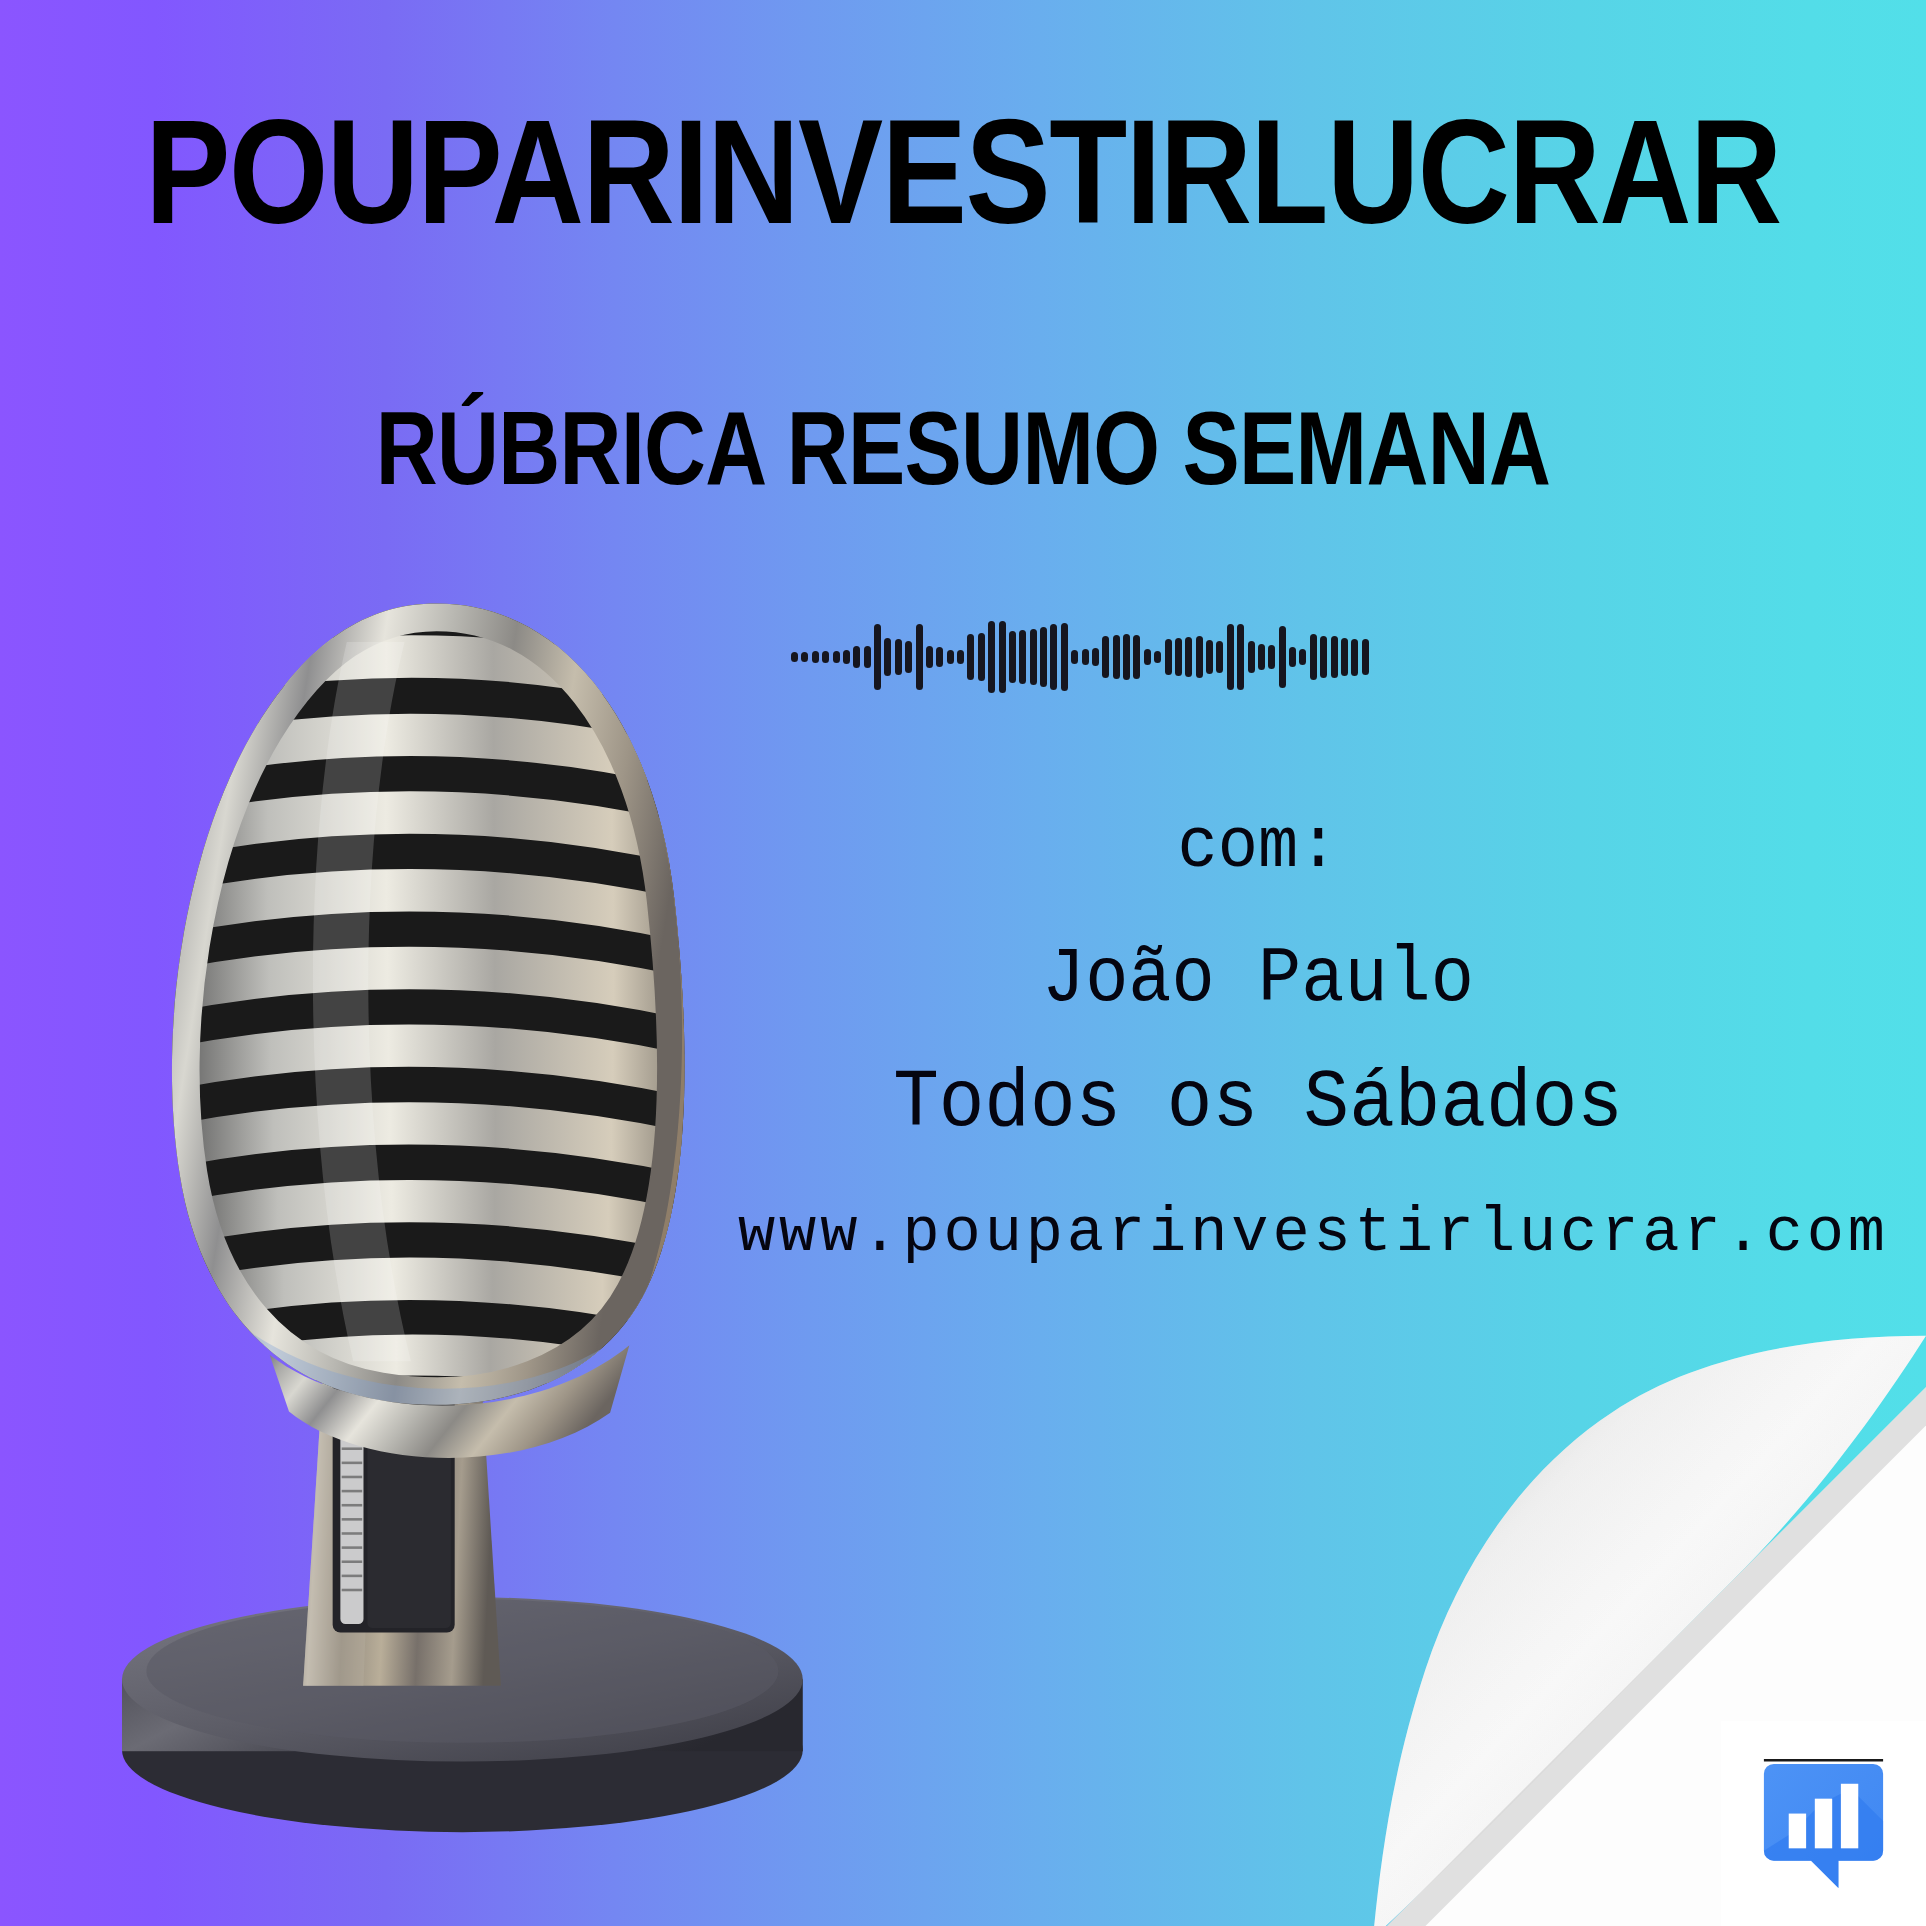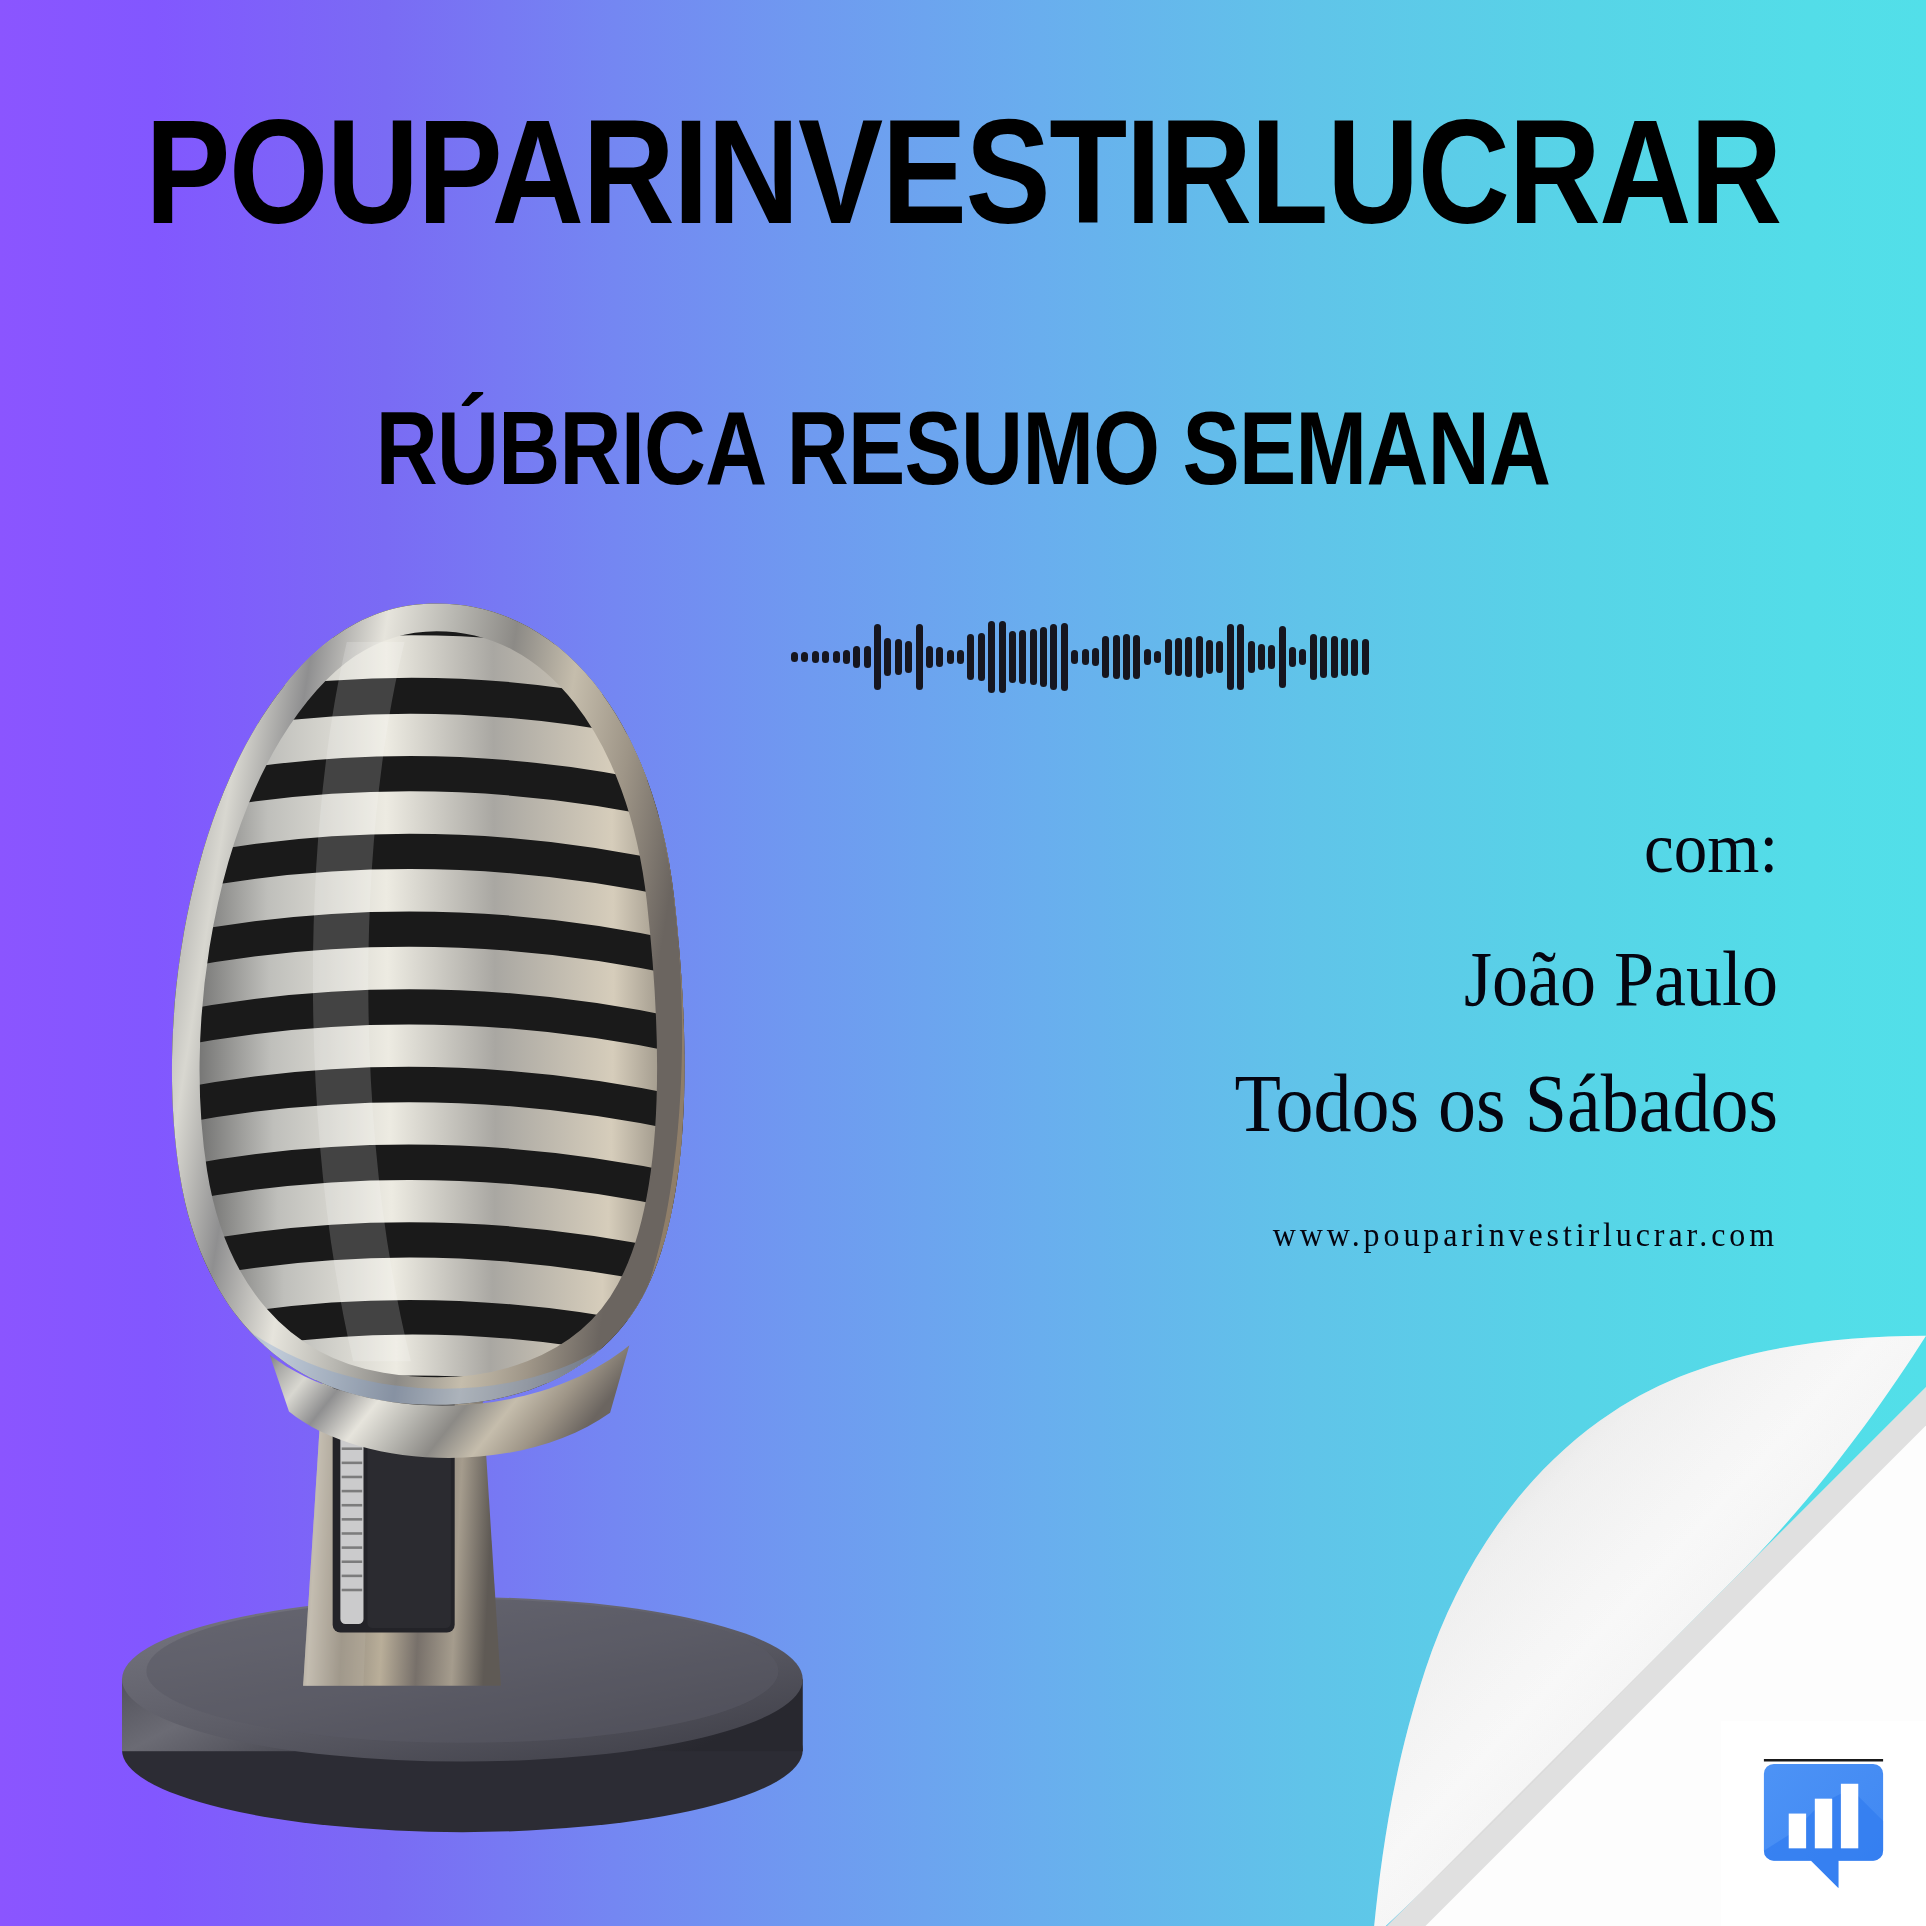--- a/index.html
+++ b/index.html
@@ -68,23 +68,23 @@
     border-radius:5.1px;
     flex:0 0 auto;
   }
 
   
   .rtxt{
     position:absolute;
     left:738px;
     top:814px;
     width:1040px;
-    text-align:right;
+    text-align:center;
     color:#050510;
-    font-family:Liberation Serif, serif;
+    font-family:Liberation Mono, monospace;
   }
   .rtxt .com{
     font-size:67px;
     font-weight:400;
     line-height:1;
     letter-spacing:0px;
     transform:scaleY(1.08);
   }
   .rtxt .name{
     margin-top:62px;
@@ -96,22 +96,22 @@
   }
   .rtxt .when{
     margin-top:50px;
     font-size:76px;
     font-weight:400;
     line-height:1;
     letter-spacing:0px;
     transform:scaleY(1.08);
   }
   .rtxt .url{
-    margin-top:78px;
-    font-size:32px;
+    margin-top:62px;
+    font-size:62px;
     font-weight:400;
     line-height:1;
     letter-spacing:3.9px;
     transform:scaleY(1.02);
   }
 
   
   .mic{
     position:absolute;
     left:77px; top:565px;

